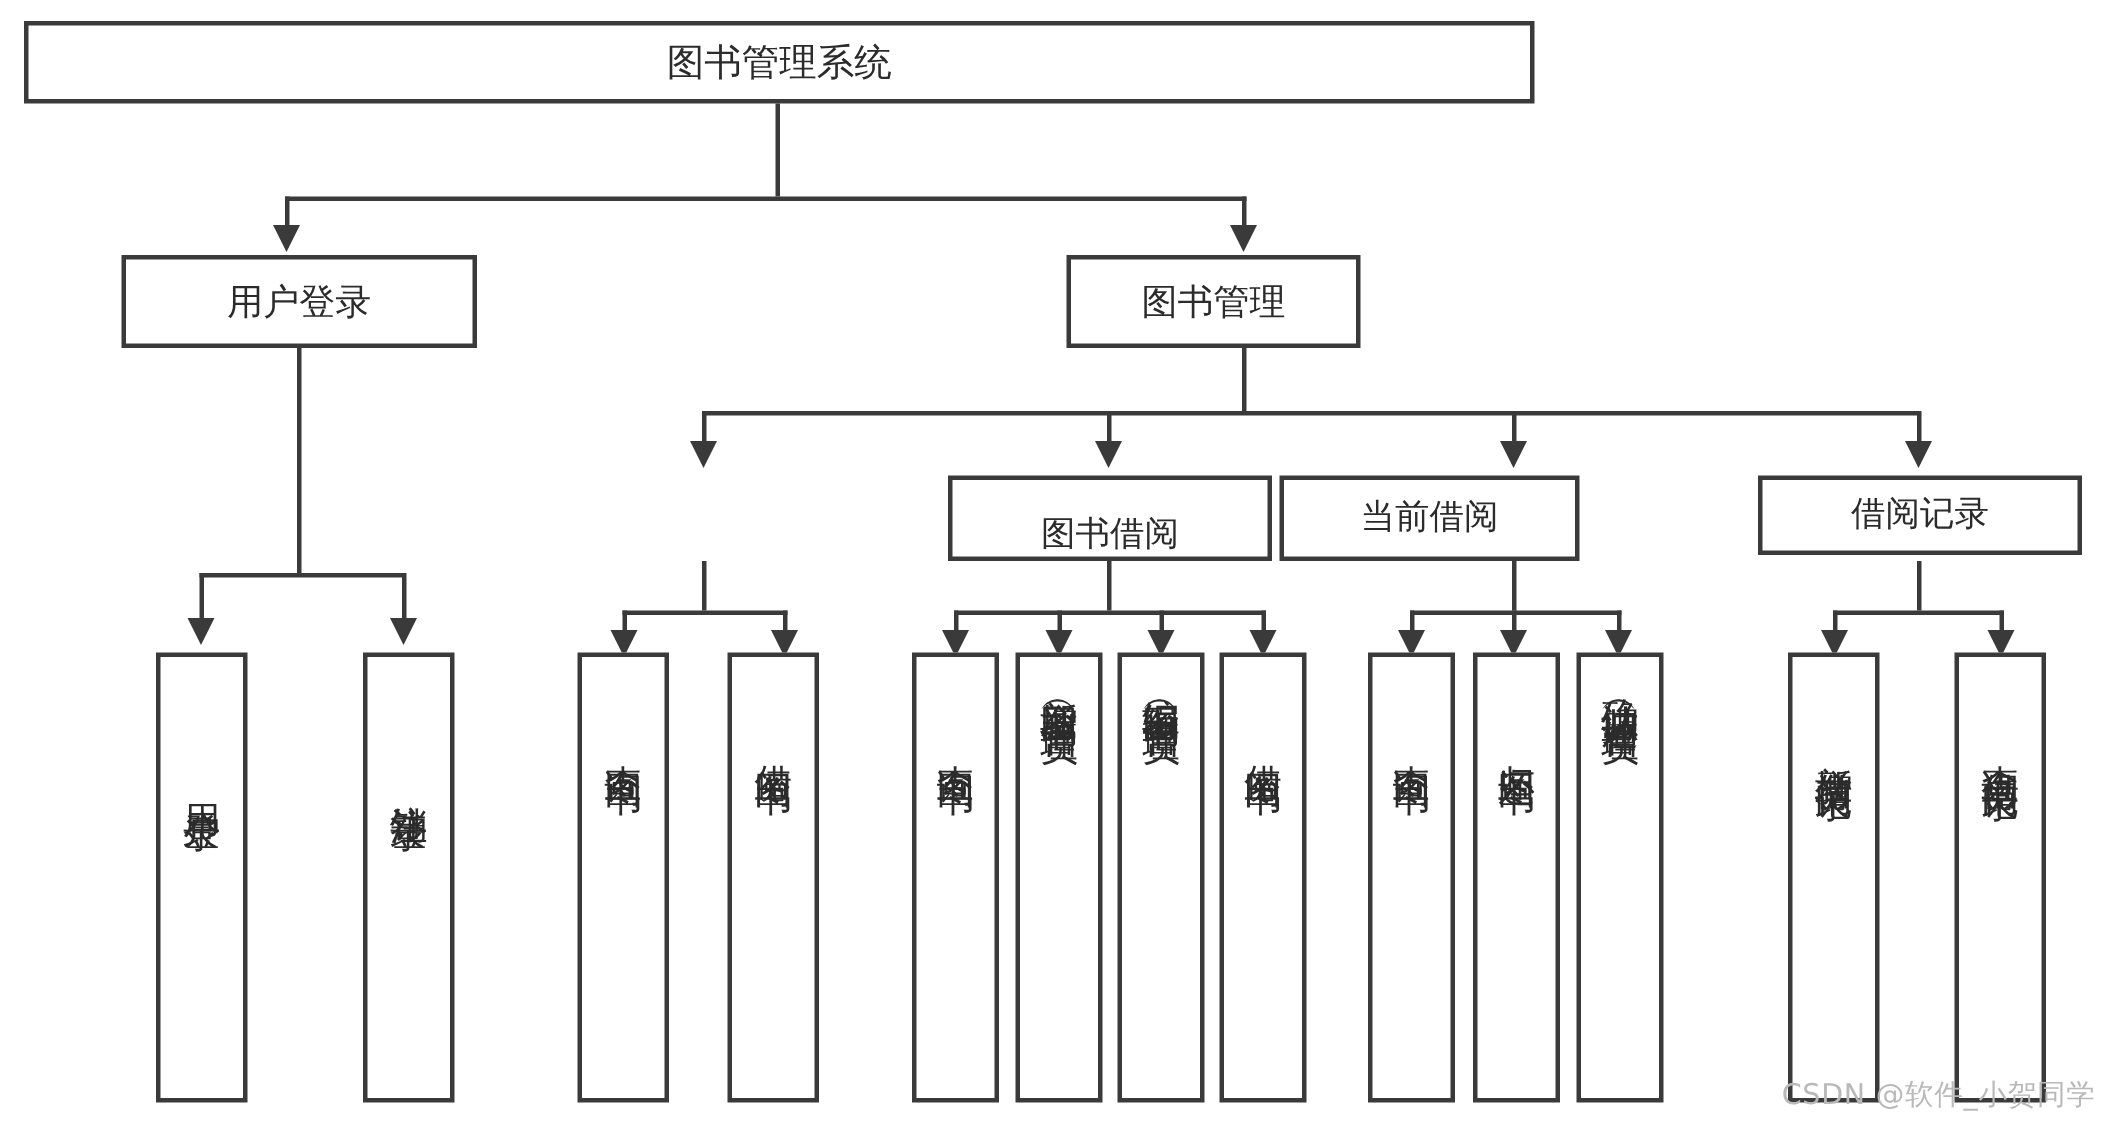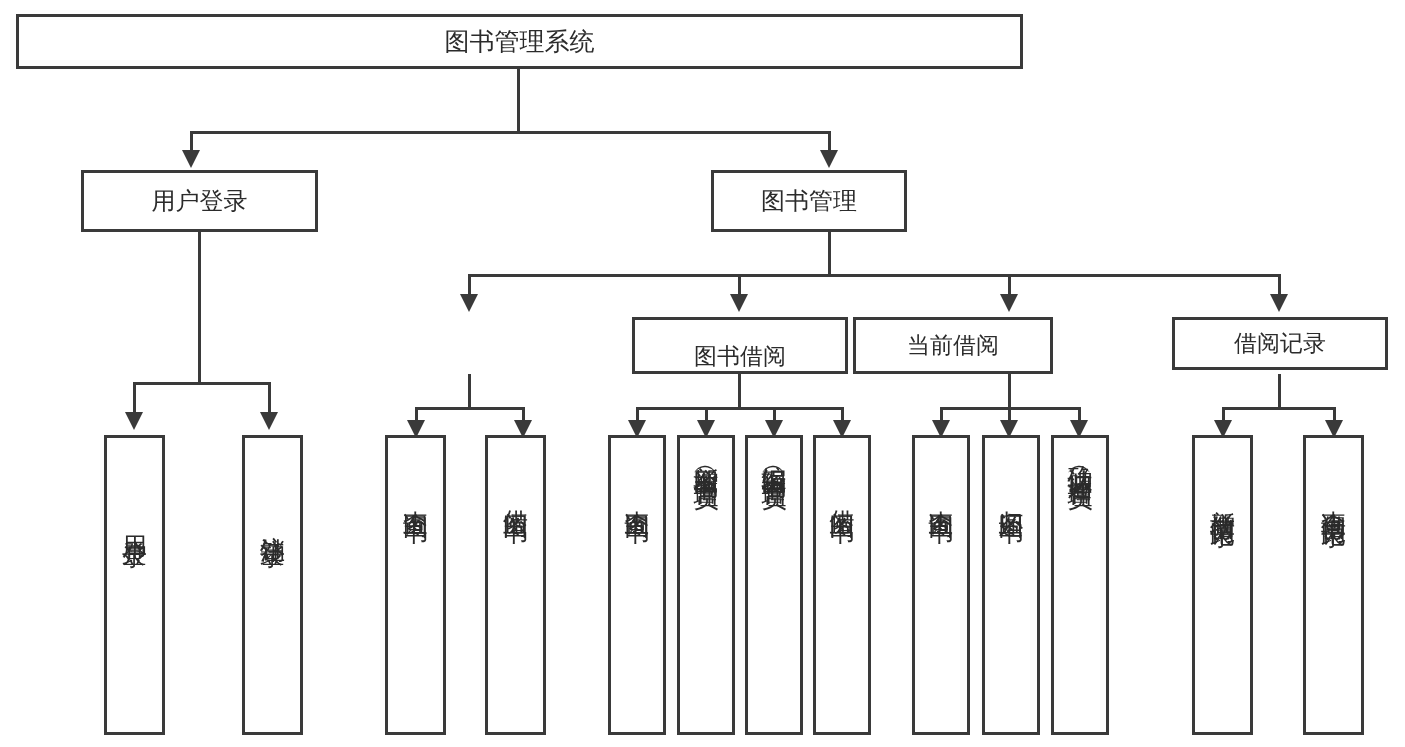--- a/index.html
+++ b/index.html
@@ -210,14 +210,15 @@
     <span class="vtext">确认归还（管理员）</span>
   </div>
 
   <div class="node node-leaf mid" style="left:1192px; top:435px; width:61px; height:300px;">
     <span class="vtext">新增借阅记录</span>
   </div>
   <div class="node node-leaf mid" style="left:1303px; top:435px; width:61px; height:300px;">
     <span class="vtext">查询借阅记录</span>
   </div>
 
+  <div id="watermark">CSDN @软件_小贺同学</div>
 
 </div>
 
 </body></html>

